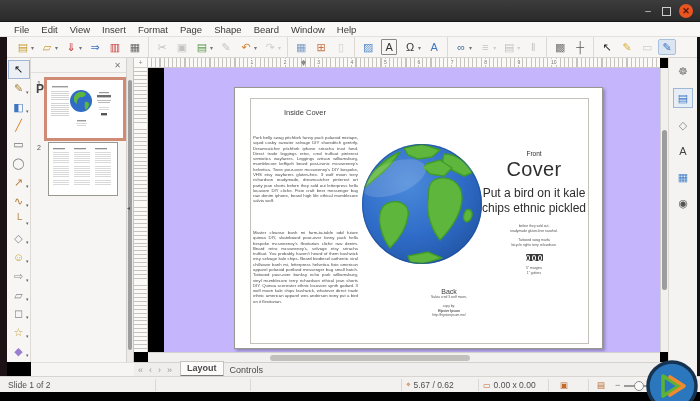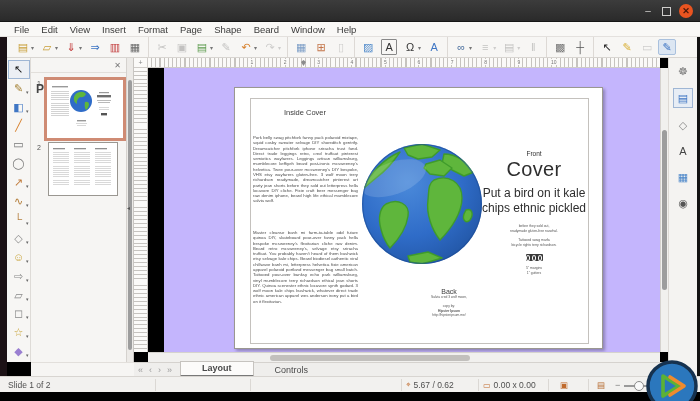--- a/index.html
+++ b/index.html
@@ -105,21 +105,21 @@
   
   .sidebar{left:668px;top:58px;width:29px;height:318px;background:#f4f3f1;border-left:1px solid #ddd9d5;
            display:flex;flex-direction:column;align-items:center;padding-top:4px;gap:8px;}
   .sbtn{width:18px;height:18px;display:flex;align-items:center;justify-content:center;font-size:11px;}
   .sbtn.active{background:#e7edf5;border:1px solid #9fb6d4;}
 
   
   .tabbar{left:134px;top:362px;width:534px;height:14px;background:#efeeec;border-top:1px solid #d5d2ce;
           display:flex;align-items:center;}
   .navbtns{display:flex;gap:6px;padding:0 8px 0 4px;color:#9b9b9b;font-size:9px;}
-  .tab{font-size:9px;color:#4a4a4a;padding:0 21px;height:13px;display:flex;align-items:center;}
+  .tab{font-size:9px;color:#4a4a4a;padding:0 6px;height:13px;display:flex;align-items:center;}
   .tab.active{background:#fcfbfa;border:1px solid #c6c3bf;border-bottom:2px solid #787878;font-weight:bold;}
   .tabbar-left{left:31px;top:362px;width:103px;height:14px;background:#f6f5f3;border-top:1px solid #e2dfdb;}
 
   
   .statusbar{left:0;top:376px;width:700px;height:16px;background:#f2f1ef;border-top:1px solid #d8d5d1;
              font-size:8.5px;color:#4f4f4f;}
   .statusbar .seg{position:absolute;top:0;height:16px;display:flex;align-items:center;}
   .sep{position:absolute;top:2px;height:12px;width:1px;background:#dbd8d4;}
   .sicon{font-size:8px;color:#c06a2c;margin-right:3px;}
   .zoomtrack{position:absolute;left:624px;top:8px;width:28px;height:1.5px;background:#9a9a9a;}

